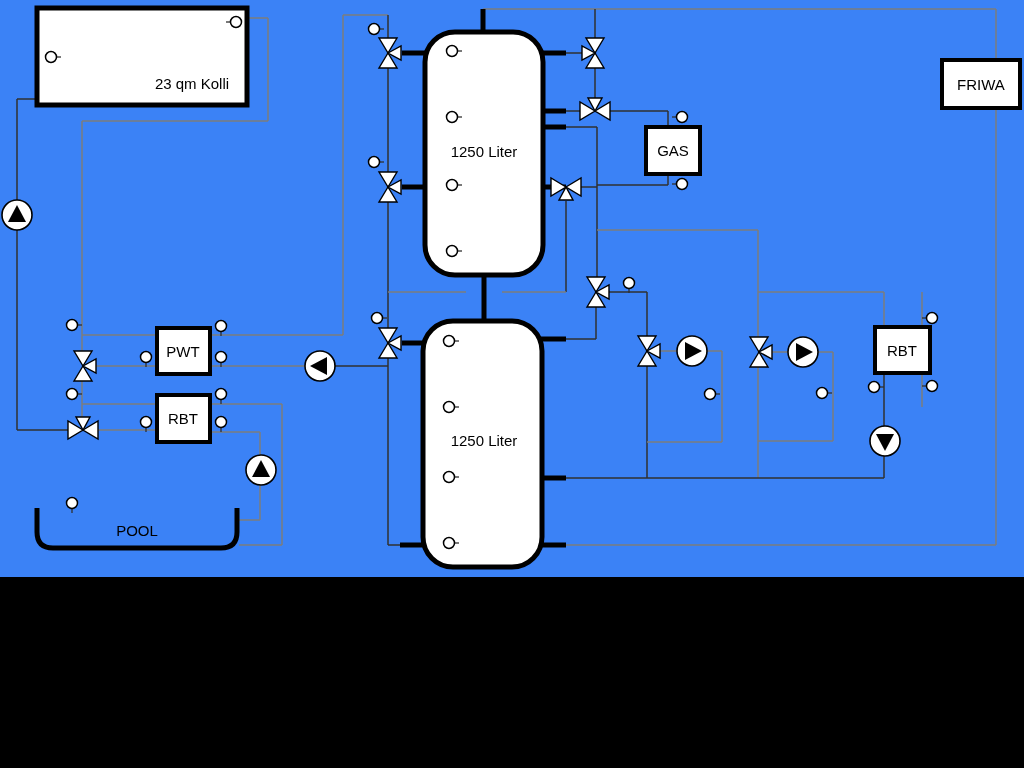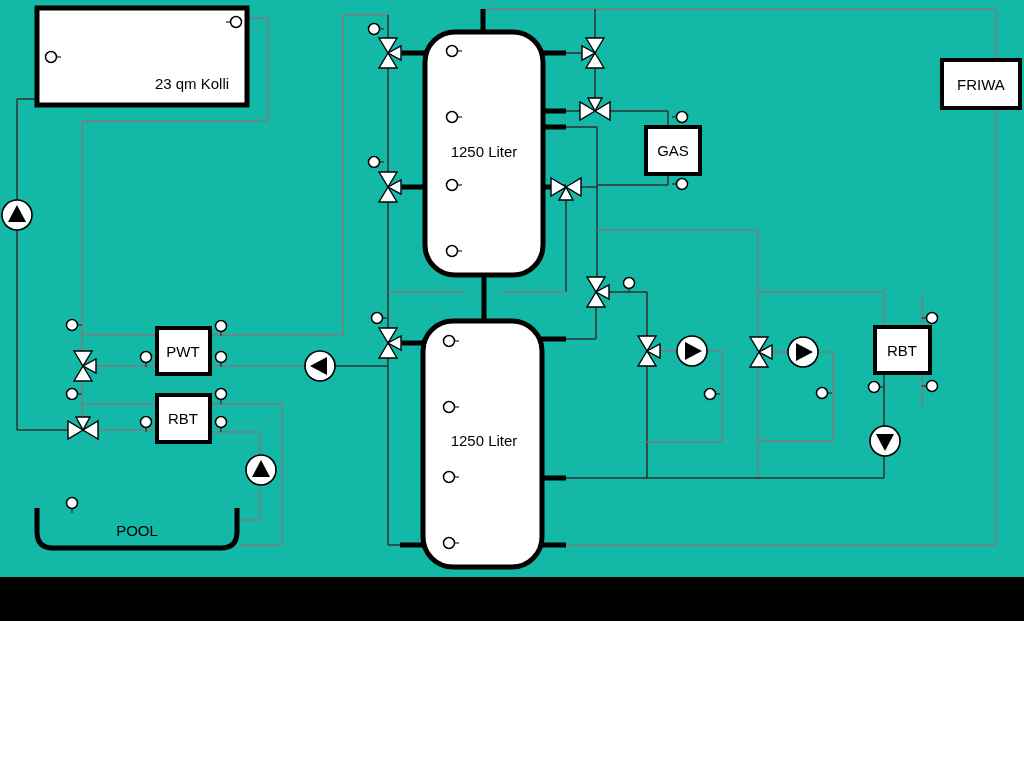--- a/index.html
+++ b/index.html
@@ -1,16 +1,16 @@
 <!DOCTYPE html>
 <html><head>
 <meta charset="utf-8">
 <style>
   html,body{margin:0;padding:0;background:#fff;}
-  #stage{position:relative;width:1024px;height:621px;background:#14b8a6;overflow:hidden;
+  #stage{position:relative;width:1024px;height:768px;background:#3b82f6;overflow:hidden;
          font-family:"Liberation Sans", sans-serif;}
   svg{position:absolute;left:0;top:0;}
   text{font-family:"Liberation Sans", sans-serif;font-size:15px;fill:#000;}
 </style>
 </head>
 <body>
 
 <div id="stage">
   <svg id="diagram" width="1024" height="768" viewBox="0 0 1024 768">
       <line x1="37" y1="99" x2="17" y2="99" stroke="#303030" stroke-width="1.5"></line>

